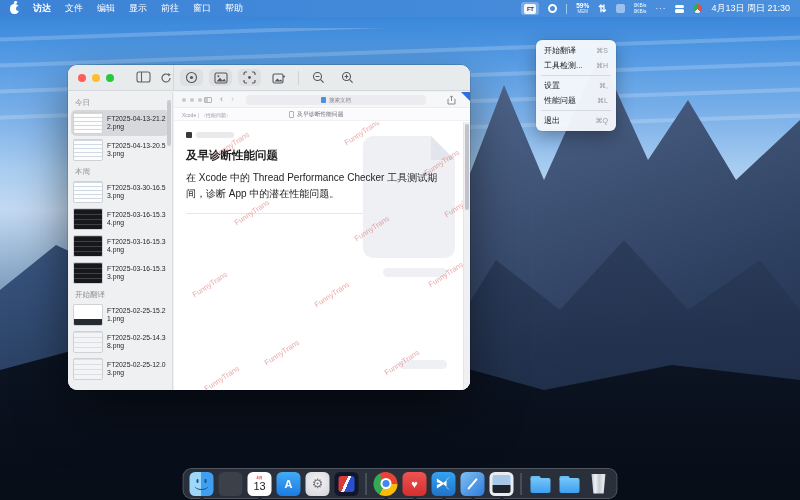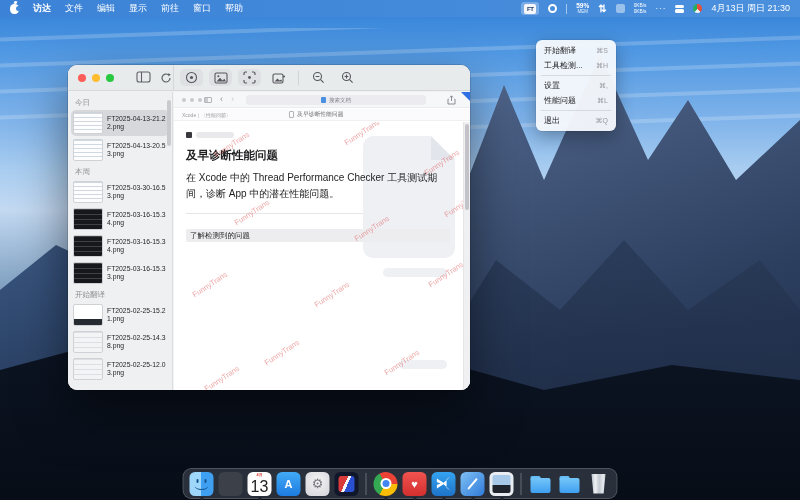--- a/index.html
+++ b/index.html
@@ -137,21 +137,21 @@
   .dicon { width:24px; height:24px; border-radius:5.5px; position:relative; overflow:hidden; display:flex; align-items:center; justify-content:center; }
   .dock-sep { width:1px; height:22px; background:rgba(255,255,255,.3); margin:0 2px; }
 
   .ic-finder { background:linear-gradient(90deg,#9ed7f9 0 50%, #3f9ff0 50% 100%); }
   .ic-finder::before { content:""; position:absolute; left:7px; top:7px; width:2px; height:4px; background:#14548e; border-radius:1px; box-shadow:8px 0 0 #14548e; }
   .ic-finder::after { content:""; position:absolute; left:5px; top:9px; width:14px; height:8px; border-bottom:1.6px solid #14548e; border-radius:50%; }
   .ic-launch { background:#3b4049; display:grid; grid-template-columns:repeat(3,4px); grid-template-rows:repeat(3,4px); gap:2px; align-content:center; justify-content:center; }
   .ic-launch i { border-radius:1.5px; }
   .ic-cal { background:#fff; flex-direction:column; }
   .cal-month { font-size:3.8px; color:#e0403a; font-weight:bold; line-height:1.6; }
-  .cal-day { font-size:16px; color:#222; line-height:1; }
+  .cal-day { font-size:11px; color:#222; line-height:1; }
   .ic-appstore { background:linear-gradient(180deg,#41aaf6,#1d7ce0); color:#fff; font-size:11px; font-weight:bold; }
   .ic-settings { background:radial-gradient(circle at 50% 40%, #f4f4f6, #d4d4d9); color:#77777e; font-size:13px; }
   .ic-ftapp { background:#10172b; }
   .ic-ftapp::before { content:""; position:absolute; inset:4px; border-radius:3px;
     background:linear-gradient(115deg,#d93a3a 0 42%, #f5f6f8 42% 55%, #2a4fd0 55% 100%); }
   .ic-chrome { background:conic-gradient(from -30deg, #ea4335 0 120deg, #fbbc05 120deg 240deg, #34a853 240deg 360deg); border-radius:50%; }
   .ic-chrome::after { content:""; position:absolute; left:6.5px; top:6.5px; width:11px; height:11px; background:#fff; border-radius:50%; }
   .ic-chrome::before { content:""; position:absolute; left:8.5px; top:8.5px; width:7px; height:7px; background:#4285f4; border-radius:50%; z-index:2; }
   .ic-redapp { background:linear-gradient(180deg,#ef5350,#d32f2f); color:#fff; font-size:11px; }
   .ic-vscode { background:linear-gradient(180deg,#35a3f1,#1e73c8); }
@@ -388,21 +388,20 @@
         <div class="wm-doc"></div>
         <div class="wm-bar b1"></div>
         <div class="wm-bar b2"></div>
         <div class="tagrow">
           <span class="tag-glyph"></span>
           <span class="tag-pill"></span>
         </div>
         <h1>及早诊断性能问题</h1>
         <p>在 Xcode 中的 Thread Performance Checker 工具测试期间，诊断 App 中的潜在性能问题。</p>
         <hr>
-        <div class="link-bar">了解检测到的问题</div>
         <div class="wm-layer">
           <span class="wm" style="left:38px; top:18px;">FunnyTrans</span>
           <span class="wm" style="left:168px; top:6px;">FunnyTrans</span>
           <span class="wm" style="left:248px; top:36px;">FunnyTrans</span>
           <span class="wm" style="left:58px; top:86px;">FunnyTrans</span>
           <span class="wm" style="left:178px; top:102px;">FunnyTrans</span>
           <span class="wm" style="left:268px; top:78px;">FunnyTrans</span>
           <span class="wm" style="left:16px; top:158px;">FunnyTrans</span>
           <span class="wm" style="left:138px; top:168px;">FunnyTrans</span>
           <span class="wm" style="left:252px; top:148px;">FunnyTrans</span>

